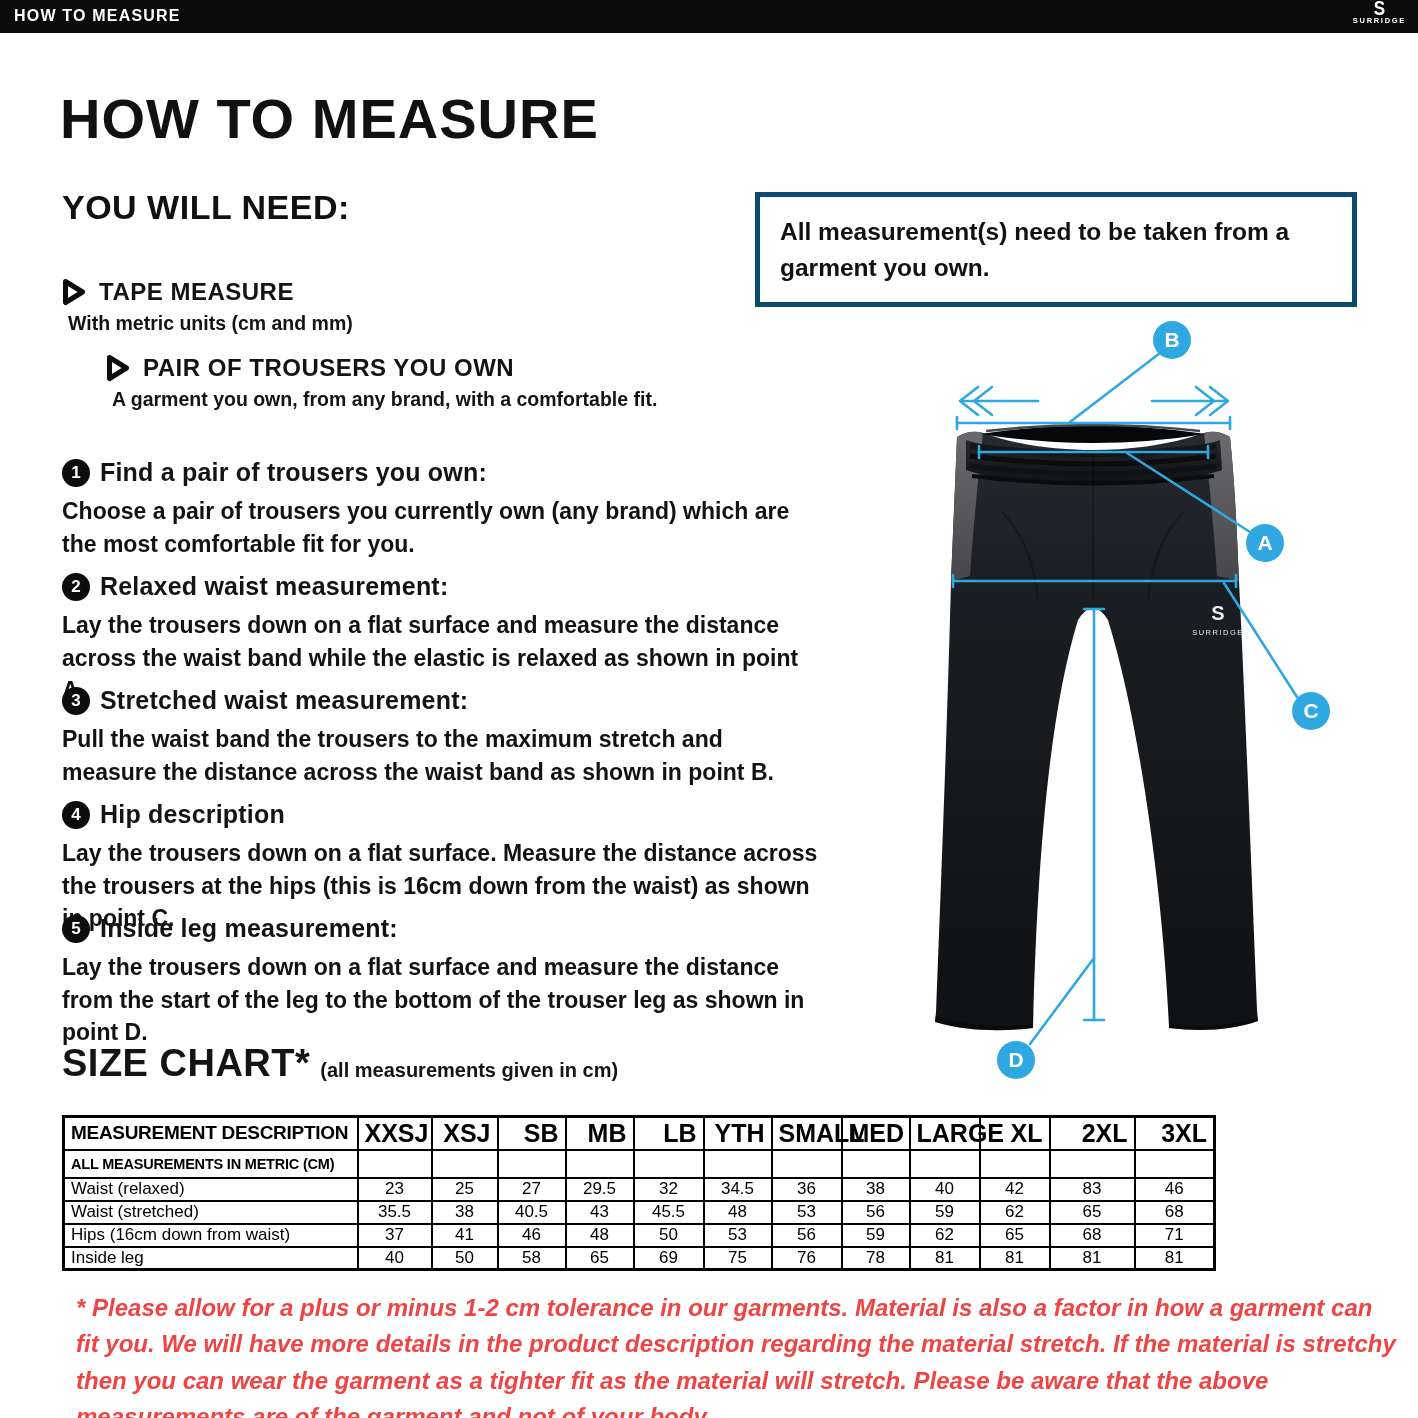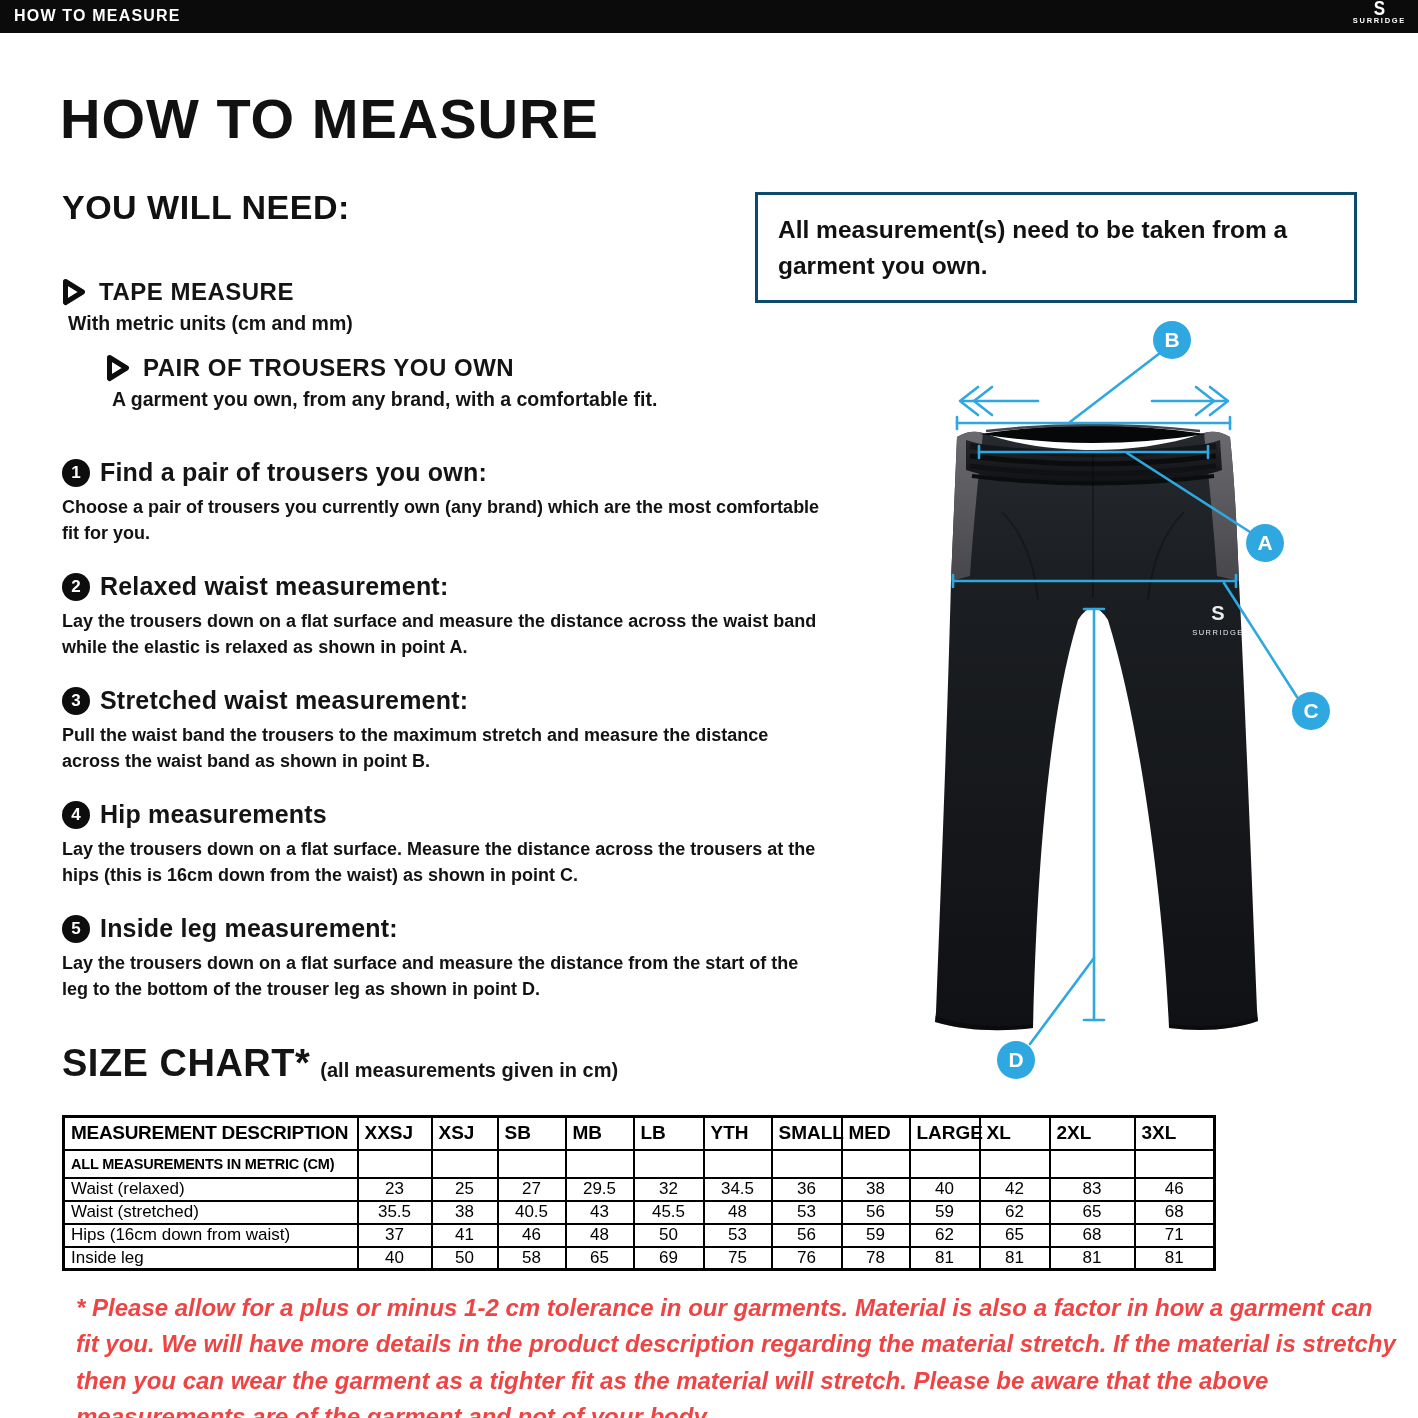--- a/index.html
+++ b/index.html
@@ -25,51 +25,51 @@
 
   
   .need{position:absolute;left:62px;width:700px;}
   .need-1{top:264px;margin-top:14px;} .need-2{top:354px;margin-left:44px;}
   .need-head{display:flex;align-items:center;gap:13px;}
   .need-title{font-size:24px;font-weight:800;letter-spacing:.5px;}
   .need-sub{font-size:19.5px;font-weight:700;margin-top:6px;margin-left:6px;}
   .tri{flex:0 0 auto;}
 
   
-  .callout{position:absolute;left:755px;top:192px;width:602px;border:3px solid #0c4a6e;
+  .callout{position:absolute;left:755px;top:192px;width:602px;border:5px solid #0c4a6e;
            padding:17px 20px;font-size:24.5px;font-weight:800;line-height:1.45;color:#111;}
 
   
   .step{position:absolute;left:62px;width:772px;}
   .step-1{top:458px;} .step-2{top:572px;} .step-3{top:686px;} .step-4{top:800px;} .step-5{top:914px;}
   .step-head{display:flex;align-items:center;gap:10px;}
   .step-badge{flex:0 0 auto;width:28px;height:28px;border-radius:50%;background:#0d0d0d;color:#fff;
               display:flex;align-items:center;justify-content:center;font-size:17px;font-weight:800;}
   .step-title{font-size:25px;font-weight:800;letter-spacing:.2px;}
-  .step-body{margin-top:8px;font-size:18px;font-weight:700;line-height:1.42;width:760px;color:#121212;}
+  .step-body{margin-top:8px;font-size:23px;font-weight:700;line-height:1.42;width:760px;color:#121212;}
 
   
   .diagram{position:absolute;left:820px;top:300px;width:560px;height:800px;}
   .diagram svg{position:absolute;left:0;top:0;}
   .ann{stroke:var(--accent);stroke-width:2.6;fill:none;stroke-linecap:round;stroke-linejoin:round;}
   .pt-badge{position:absolute;width:38px;height:38px;border-radius:50%;background:var(--accent);
             color:#fff;display:flex;align-items:center;justify-content:center;
             font-size:21px;font-weight:800;}
   .pt-b{left:333px;top:21px;} .pt-a{left:426px;top:224px;} .pt-c{left:472px;top:392px;} .pt-d{left:177px;top:741px;}
 
   
   .sc-head{position:absolute;left:62px;top:1042px;display:flex;align-items:flex-end;}
   .sc-title{font-size:38px;font-weight:800;letter-spacing:.5px;}
   .sc-sub{font-size:20px;font-weight:800;margin-left:10px;margin-bottom:3px;}
 
   table.size{position:absolute;left:62px;top:1115px;width:1151px;border-collapse:collapse;
              table-layout:fixed;border:3px solid #000;}
   table.size th,table.size td{border:2px solid #000;padding:0 6px;color:#000;}
   th.mdesc{font-size:19px;font-weight:700;text-align:left;letter-spacing:-0.3px;height:33px;}
-  th.size-h{font-size:19px;font-weight:700;text-align:left;height:33px;}
+  th.size-h{font-size:25px;font-weight:700;text-align:right;height:33px;}
   tr.note td{font-size:14.5px;font-weight:700;height:28px;letter-spacing:-0.2px;}
   tr.vals td{font-size:17px;font-weight:400;height:23px;}
   tr.vals td.lbl{text-align:left;}
   tr.vals td.val{text-align:center;}
 
   
   .footnote{position:absolute;left:76px;top:1290px;width:1322px;font-size:24px;font-weight:700;
             font-style:italic;line-height:1.52;color:#ef4444;}
 </style>
 </head>
@@ -127,21 +127,21 @@
   <div class="step step-3">
     <div class="step-head">
       <span class="step-badge">3</span>
       <span class="step-title">Stretched waist measurement:</span>
     </div>
     <div class="step-body">Pull the waist band the trousers to the maximum stretch and measure the distance across the waist band as shown in point B.</div>
   </div>
   <div class="step step-4">
     <div class="step-head">
       <span class="step-badge">4</span>
-      <span class="step-title">Hip measurements</span>
+      <span class="step-title">Hip description</span>
     </div>
     <div class="step-body">Lay the trousers down on a flat surface. Measure the distance across the trousers at the hips (this is 16cm down from the waist) as shown in point C.</div>
   </div>
   <div class="step step-5">
     <div class="step-head">
       <span class="step-badge">5</span>
       <span class="step-title">Inside leg measurement:</span>
     </div>
     <div class="step-body">Lay the trousers down on a flat surface and measure the distance from the start of the leg to the bottom of the trouser leg as shown in point D.</div>
   </div>

